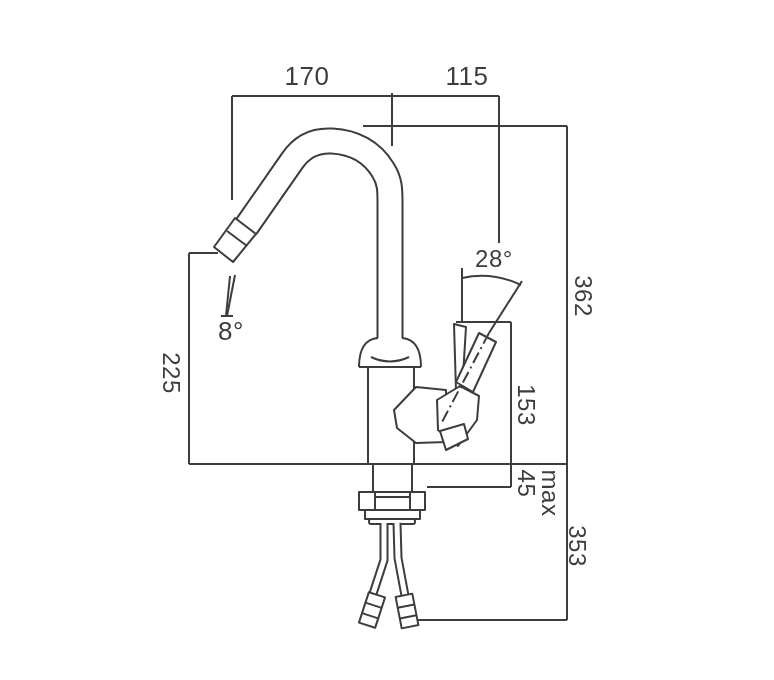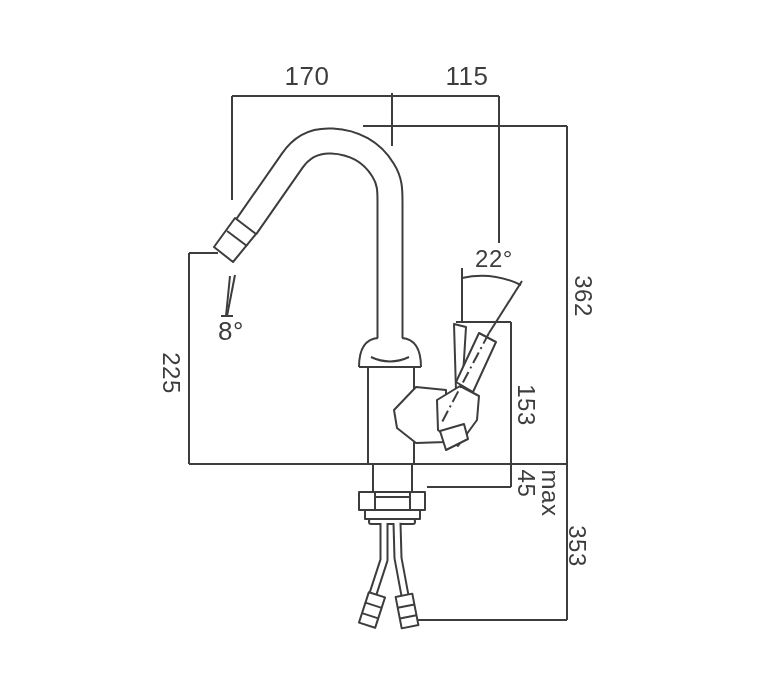--- a/index.html
+++ b/index.html
@@ -99,21 +99,21 @@
         <rect x="-16" y="-8.5" width="32" height="17" fill="#ffffff"></rect>
         <path d="M-5,-8.5 V8.5 M6,-8.5 V8.5"></path>
       </g>
     </g>
 
     <path d="M189,464 H567" stroke="#3d3d3d" stroke-width="2" fill="none"></path>
   </svg>
 
   <div class="dim big" style="left:307px;top:76px;">170</div>
   <div class="dim big" style="left:467px;top:76px;">115</div>
-  <div class="dim" style="left:494px;top:259px;">22°</div>
+  <div class="dim" style="left:494px;top:259px;">28°</div>
   <div class="dim big" style="left:231px;top:331px;">8°</div>
   <div class="dim rot" style="left:171px;top:373px;">225</div>
   <div class="dim rot" style="left:583px;top:296px;">362</div>
   <div class="dim rot" style="left:526px;top:405px;">153</div>
   <div class="dim rot" style="left:538px;top:493px;"><span>max</span>
 <span>45</span></div>
   <div class="dim rot" style="left:577px;top:546px;">353</div>
 
 </div>
 

